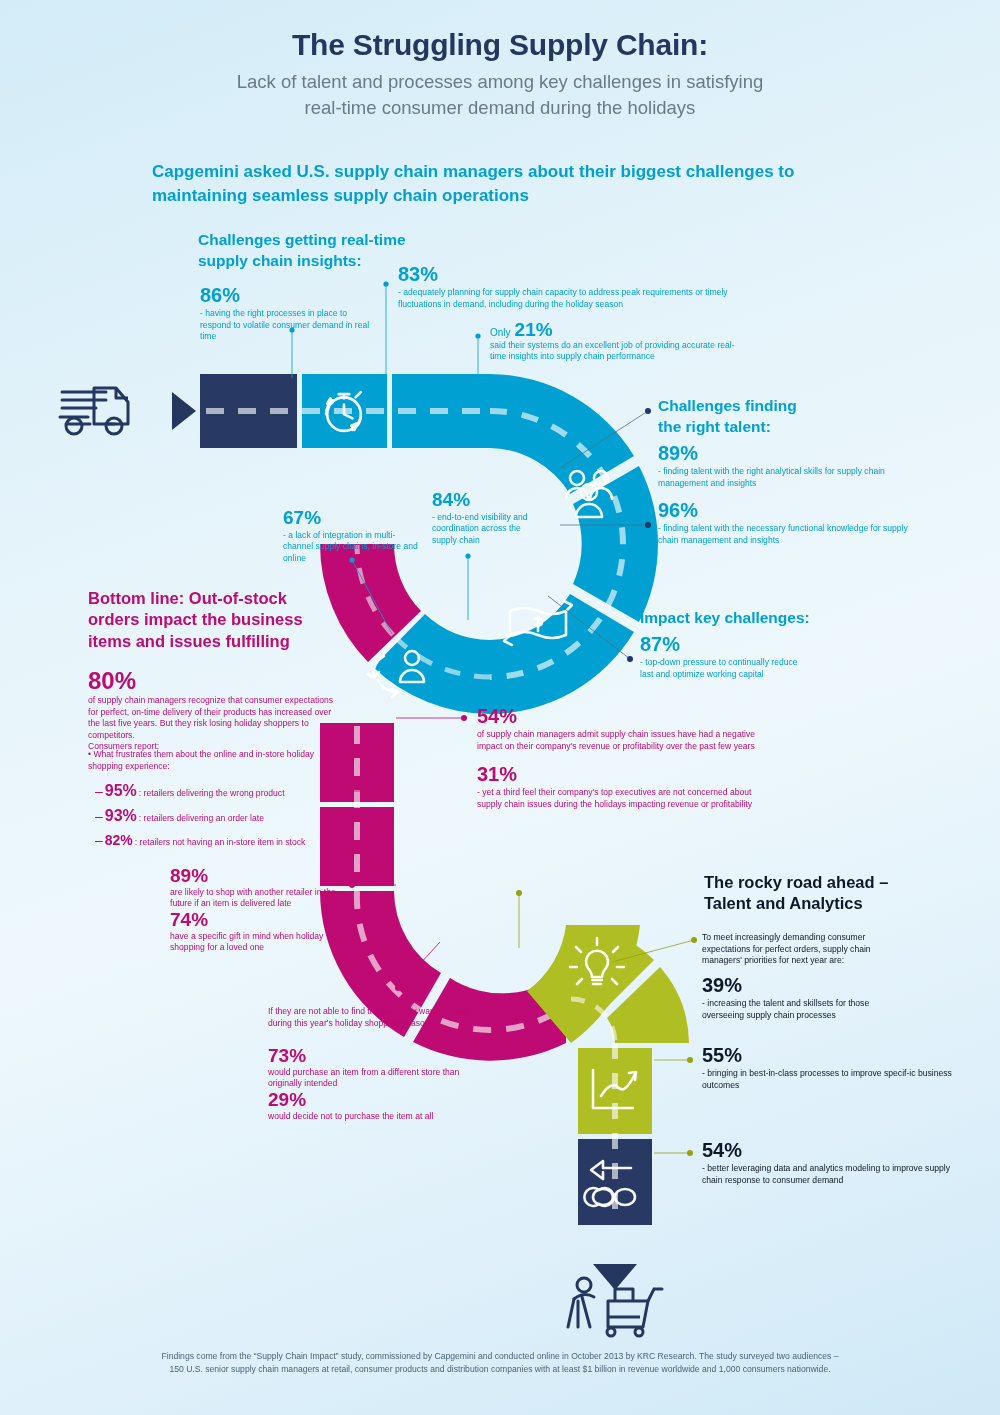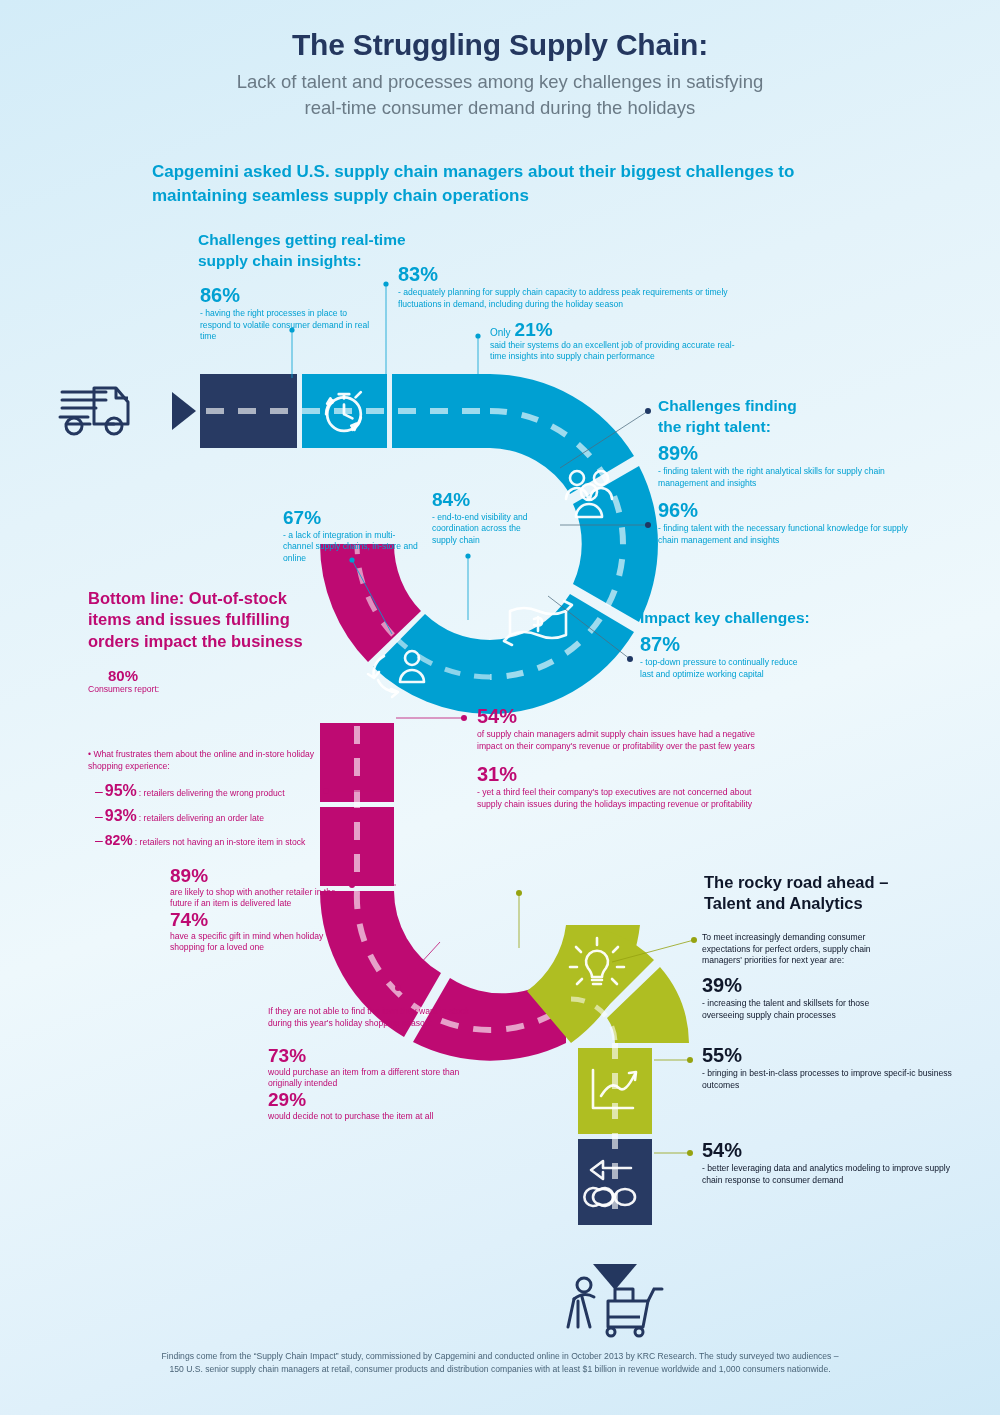--- a/index.html
+++ b/index.html
@@ -399,26 +399,27 @@
 <div class="cb c-cyan" style="top:608px; left:640px; width:300px;">
   <div class="sec-head">Impact key challenges:</div>
 </div>
 <div class="cb" style="top:634px; left:640px; width:170px;">
   <div class="pct c-cyan" style="font-size:20px;">87%</div>
   <div class="bd c-cyan" style="font-size:8.6px; margin-top:2px;">- top-down pressure to continually reduce last and optimize working capital</div>
 </div>
 
 <div class="cb c-mag" style="top:588px; left:88px; width:270px;">
   <div class="hd" style="font-size:16.5px;">Bottom line: Out-of-stock</div>
+  <div class="hd" style="font-size:16.5px;">orders impact the business</div>
   <div class="hd" style="font-size:16.5px;">items and issues fulfilling</div>
-  <div class="hd" style="font-size:16.5px;">orders impact the business</div>
 </div>
 
 <div class="cb" style="top:668px; left:88px; width:250px;">
-  <div class="pct c-mag" style="font-size:15px;margin-left:20px;">80%</div>
+  <div class="pct c-mag" style="font-size:24px;">80%</div>
+  <div class="bd c-mag" style="font-size:8.6px; margin-top:2px;">of supply chain managers recognize that consumer expectations for perfect, on-time delivery of their products has increased over the last five years. But they risk losing holiday shoppers to competitors.</div>
   <div class="bd c-mag" style="font-size:8.6px;">Consumers report:</div>
 </div>
 
 <div class="cb" style="top:749px; left:88px; width:250px;">
   <div class="bd c-mag" style="font-size:8.6px;">• What frustrates them about the online and in-store holiday shopping experience:</div>
 </div>
 
 <div class="cb" style="top:782px; left:95px; width:290px;">
   <div style="display:flex; align-items:baseline; gap:2px; margin-bottom:7px;">
     <span class="c-mag" style="font-size:14px;">–</span>

